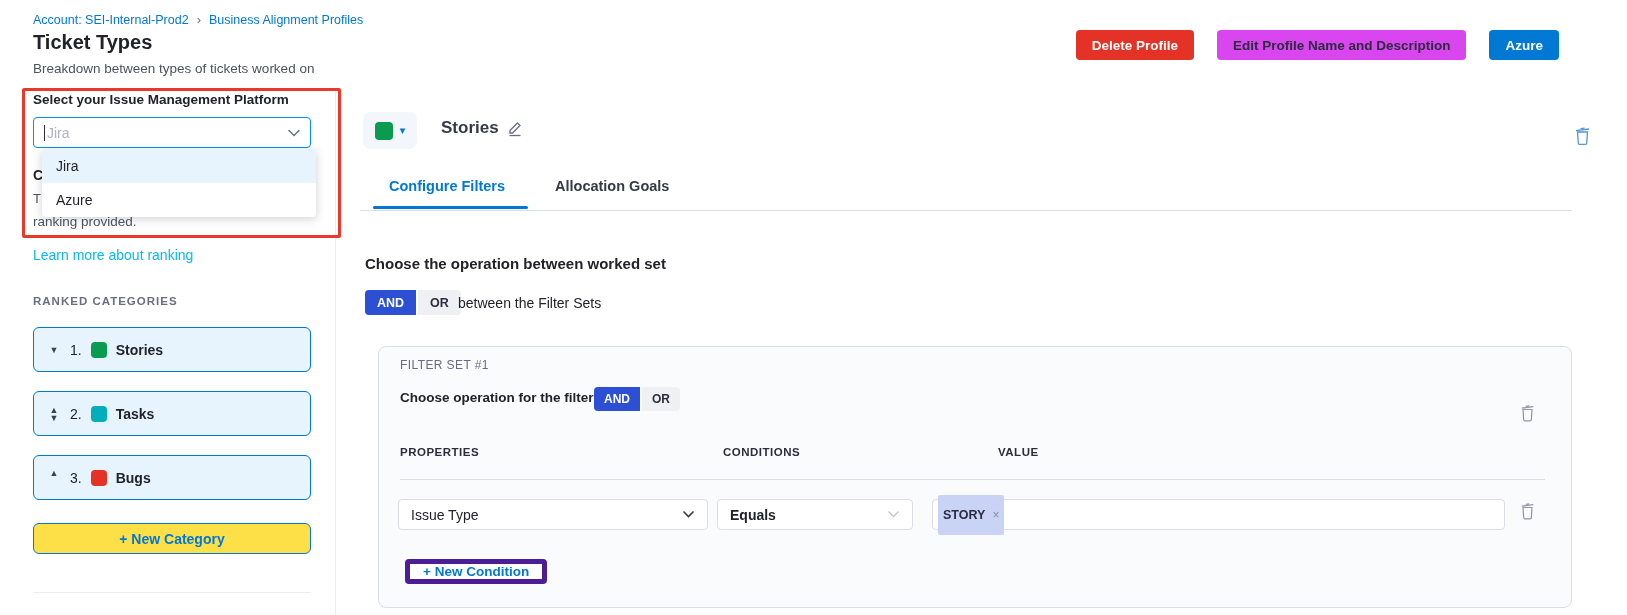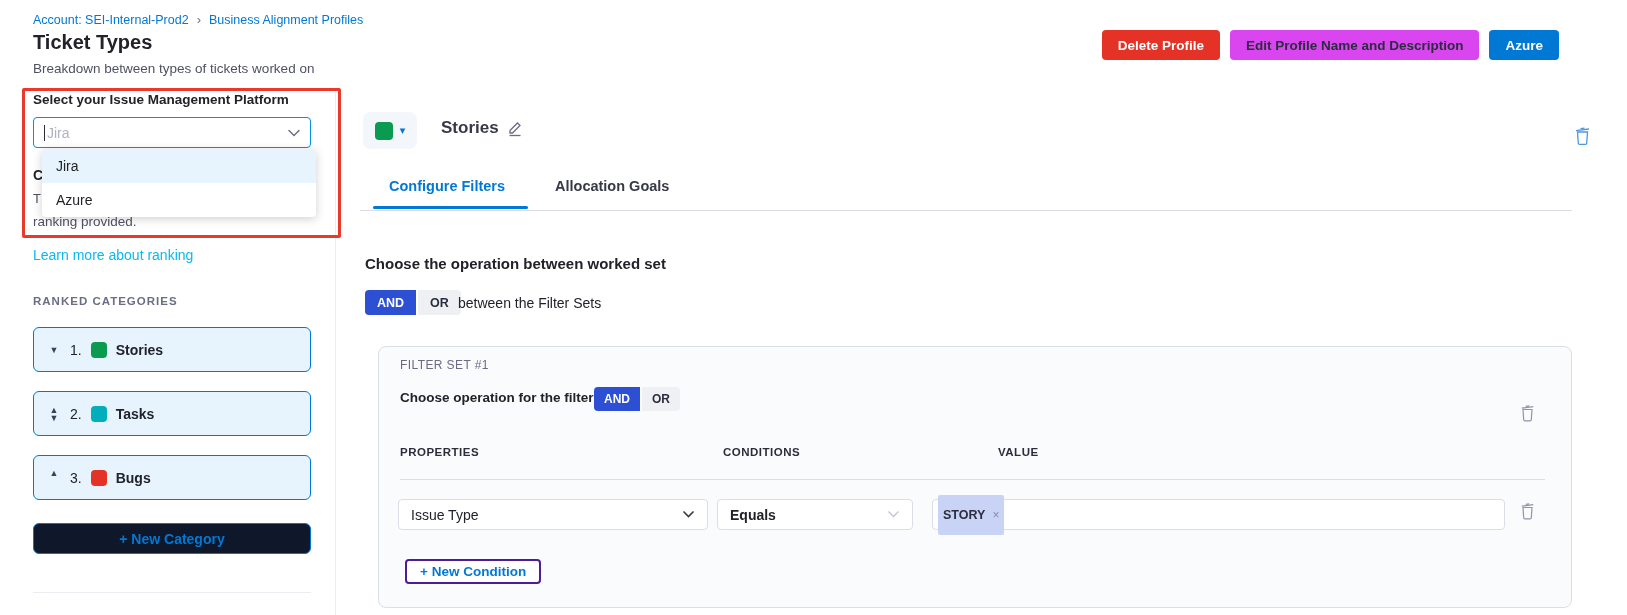--- a/index.html
+++ b/index.html
@@ -8,21 +8,21 @@
     font-family:"Liberation Sans","DejaVu Sans",sans-serif;color:#22222a;overflow:hidden;
   }
   .abs{position:absolute;}
 
   
   .breadcrumb{left:33px;top:12px;display:flex;align-items:center;gap:8px;font-size:12.5px;}
   .crumb-link{color:#0278d5;cursor:pointer;}
   .crumb-sep{color:#6b6d85;font-size:13px;}
   .page-title{left:33px;top:31px;font-size:20px;font-weight:bold;color:#22222a;}
   .page-subtitle{left:33px;top:61px;font-size:13.5px;color:#4f5162;}
-  .header-actions{right:68px;top:30px;display:flex;gap:10px;}
+  .header-actions{right:68px;top:30px;display:flex;gap:23px;}
   .btn{height:30px;border-radius:4px;font-weight:bold;font-size:13.5px;display:flex;align-items:center;padding:0 16px;border:none;cursor:pointer;font-family:inherit;white-space:nowrap;}
   .btn-danger{background:#e43326;color:#ffffff;}
   .btn-neutral{background:#d946ef;color:#2b2d3e;}
   .btn-primary{background:#0278d5;color:#ffffff;}
 
   
   .platform-label{left:33px;top:92px;font-size:13.5px;font-weight:bold;color:#22222a;}
   .platform-input{left:33px;top:117px;width:278px;height:31px;background:#fff;border:1px solid #0092e4;border-radius:4px;display:flex;align-items:center;padding:0 10px;box-sizing:border-box;cursor:text;}
   .cursor-bar{width:1px;height:16px;background:#2b2d3e;margin-right:2px;}
   .placeholder-text{color:#b0b1c3;font-size:14px;}
@@ -35,21 +35,21 @@
   .menu-option.highlighted{background:#e7f4fd;}
   .learn-link{left:33px;top:247px;font-size:14px;color:#0ab9f0;cursor:pointer;}
   .ranked-title{left:33px;top:295px;font-size:11.5px;font-weight:bold;color:#6b6d85;letter-spacing:1px;}
   .category-card{left:33px;width:278px;height:45px;background:#e7f3fd;border:1px solid #0278d5;border-radius:6px;display:flex;align-items:center;padding:0 13px;box-sizing:border-box;gap:9px;cursor:pointer;}
   .card-1{top:327px;} .card-2{top:391px;} .card-3{top:455px;}
   .sort-arrows{width:14px;color:#3c3f58;font-size:9px;line-height:8px;display:flex;flex-direction:column;align-items:center;cursor:pointer;}
   .arrow-up-only{margin-bottom:10px;}
   .cat-rank{font-size:14px;color:#22222a;}
   .cat-swatch{width:16px;height:16px;border-radius:4px;flex:0 0 auto;}
   .cat-name{font-weight:bold;font-size:14px;color:#22222a;}
-  .new-category-btn{left:33px;top:523px;width:278px;height:31px;background:#0f172a;border:1px solid #0278d5;border-radius:6px;color:#0278d5;font-weight:bold;font-size:14px;display:flex;align-items:center;justify-content:center;box-sizing:border-box;cursor:pointer;}
+  .new-category-btn{left:33px;top:523px;width:278px;height:31px;background:#fde047;border:1px solid #0278d5;border-radius:6px;color:#0278d5;font-weight:bold;font-size:14px;display:flex;align-items:center;justify-content:center;box-sizing:border-box;cursor:pointer;}
   .sidebar-bottom-divider{left:33px;top:592px;width:278px;height:1px;background:#ececf2;}
   .v-divider{left:335px;top:88px;width:1px;height:527px;background:#ececf2;}
 
   
   .annotation-rect{left:22px;top:88px;width:319px;height:150px;border:3px solid #e8392b;border-radius:2px;z-index:9;pointer-events:none;box-sizing:border-box;}
 
   
   .swatch-btn{left:363px;top:112px;width:54px;height:37px;background:#f3f6fa;border-radius:8px;display:flex;align-items:center;justify-content:center;gap:7px;cursor:pointer;}
   .swatch{width:18px;height:18px;border-radius:4px;}
   .swatch-caret{color:#0278d5;font-size:11px;line-height:11px;}
@@ -84,21 +84,21 @@
   .header-divider{left:400px;top:479px;width:1145px;height:1px;background:#dcdde7;}
   .select{background:#fff;border:1px solid #dcdde7;border-radius:4px;display:flex;align-items:center;padding:0 12px;font-size:14px;box-sizing:border-box;height:31px;top:499px;cursor:pointer;}
   .select-props{left:398px;width:310px;color:#22222a;}
   .select-conds{left:717px;width:196px;font-weight:bold;color:#22222a;}
   .select-chevron{margin-left:auto;display:flex;}
   .chev-dark{color:#383946;} .chev-light{color:#c3c4d4;}
   .value-field{left:932px;top:499px;width:573px;height:31px;background:#fff;border:1px solid #dcdde7;border-radius:4px;display:flex;align-items:center;padding:0 5px;box-sizing:border-box;cursor:text;}
   .tag{background:#c9d3f6;border-radius:2px;height:40px;display:flex;align-items:center;padding:0 5px;gap:7px;font-size:12.5px;font-weight:bold;color:#2b2d3e;}
   .tag-x{color:#8a8ca5;font-size:12px;font-weight:normal;cursor:pointer;}
   .row-trash{left:1520px;top:502px;color:#9293ab;cursor:pointer;}
-  .new-condition-btn{left:405px;top:559px;height:25px;background:#fff;border:2px solid #4c1d95;border-radius:4px;color:#0278d5;font-size:13.5px;font-weight:bold;display:inline-flex;align-items:center;padding:0 13px;box-sizing:border-box;cursor:pointer;}
+  .new-condition-btn{left:405px;top:559px;height:25px;background:#fff;border:5px solid #4c1d95;border-radius:4px;color:#0278d5;font-size:13.5px;font-weight:bold;display:inline-flex;align-items:center;padding:0 13px;box-sizing:border-box;cursor:pointer;}
 </style>
 </head>
 <body>
 
 <div class="screen">
 
   <div class="abs breadcrumb">
     <span class="crumb-link">Account: SEI-Internal-Prod2</span>
     <span class="crumb-sep">›</span>
     <span class="crumb-link">Business Alignment Profiles</span>

